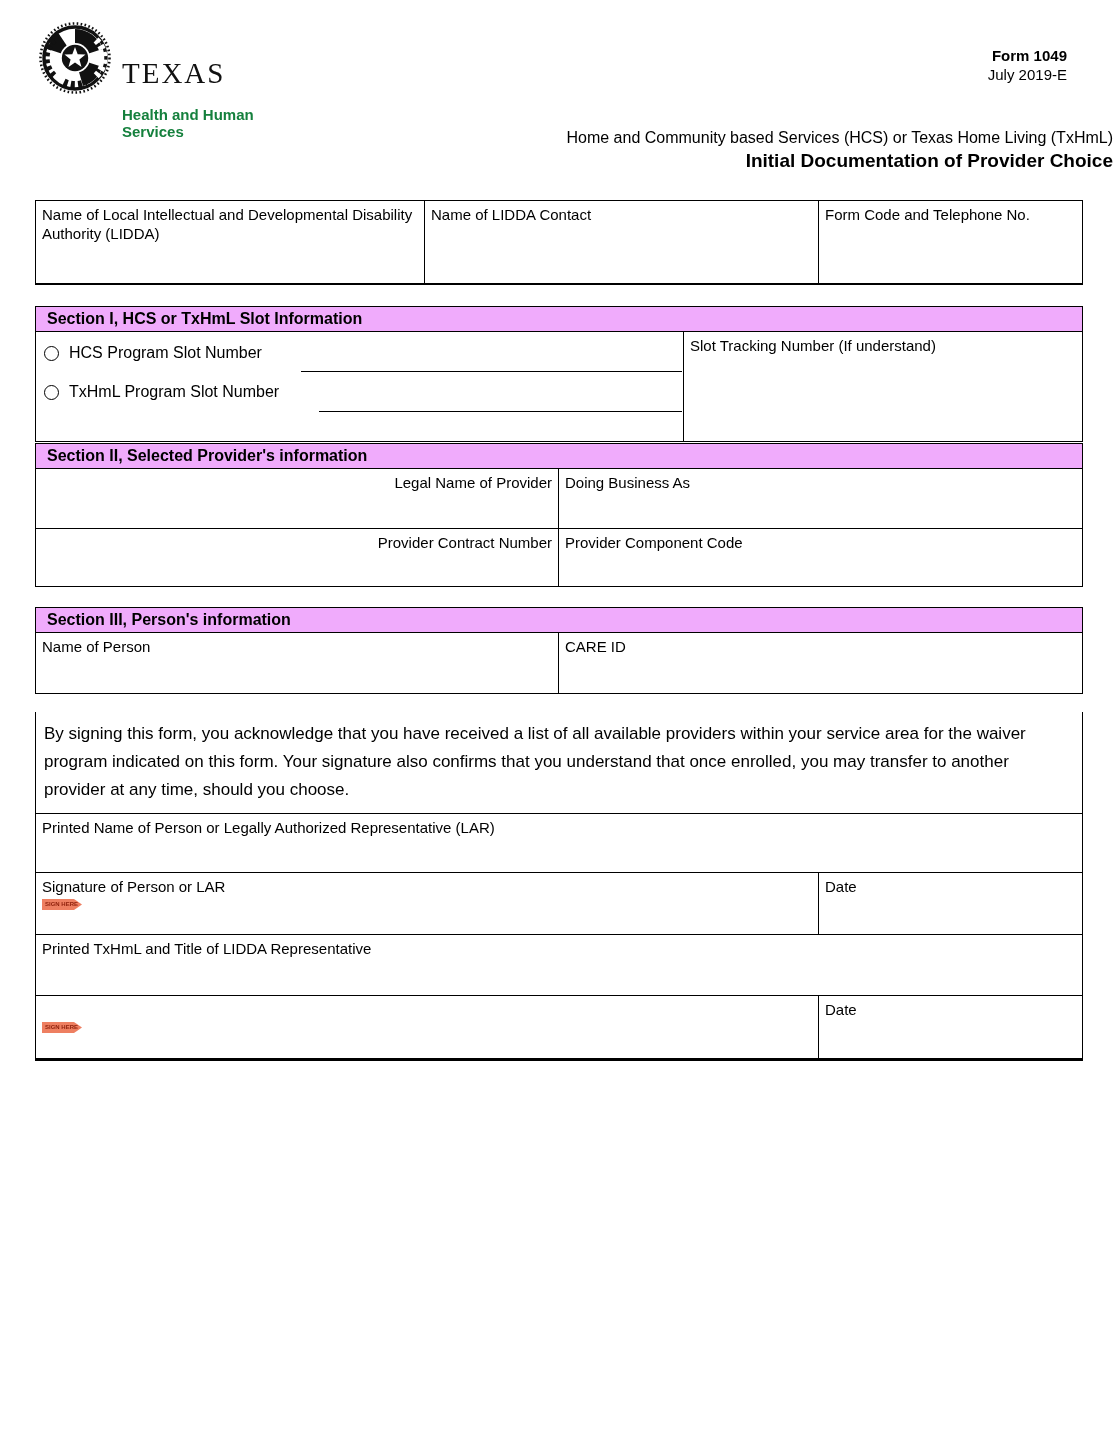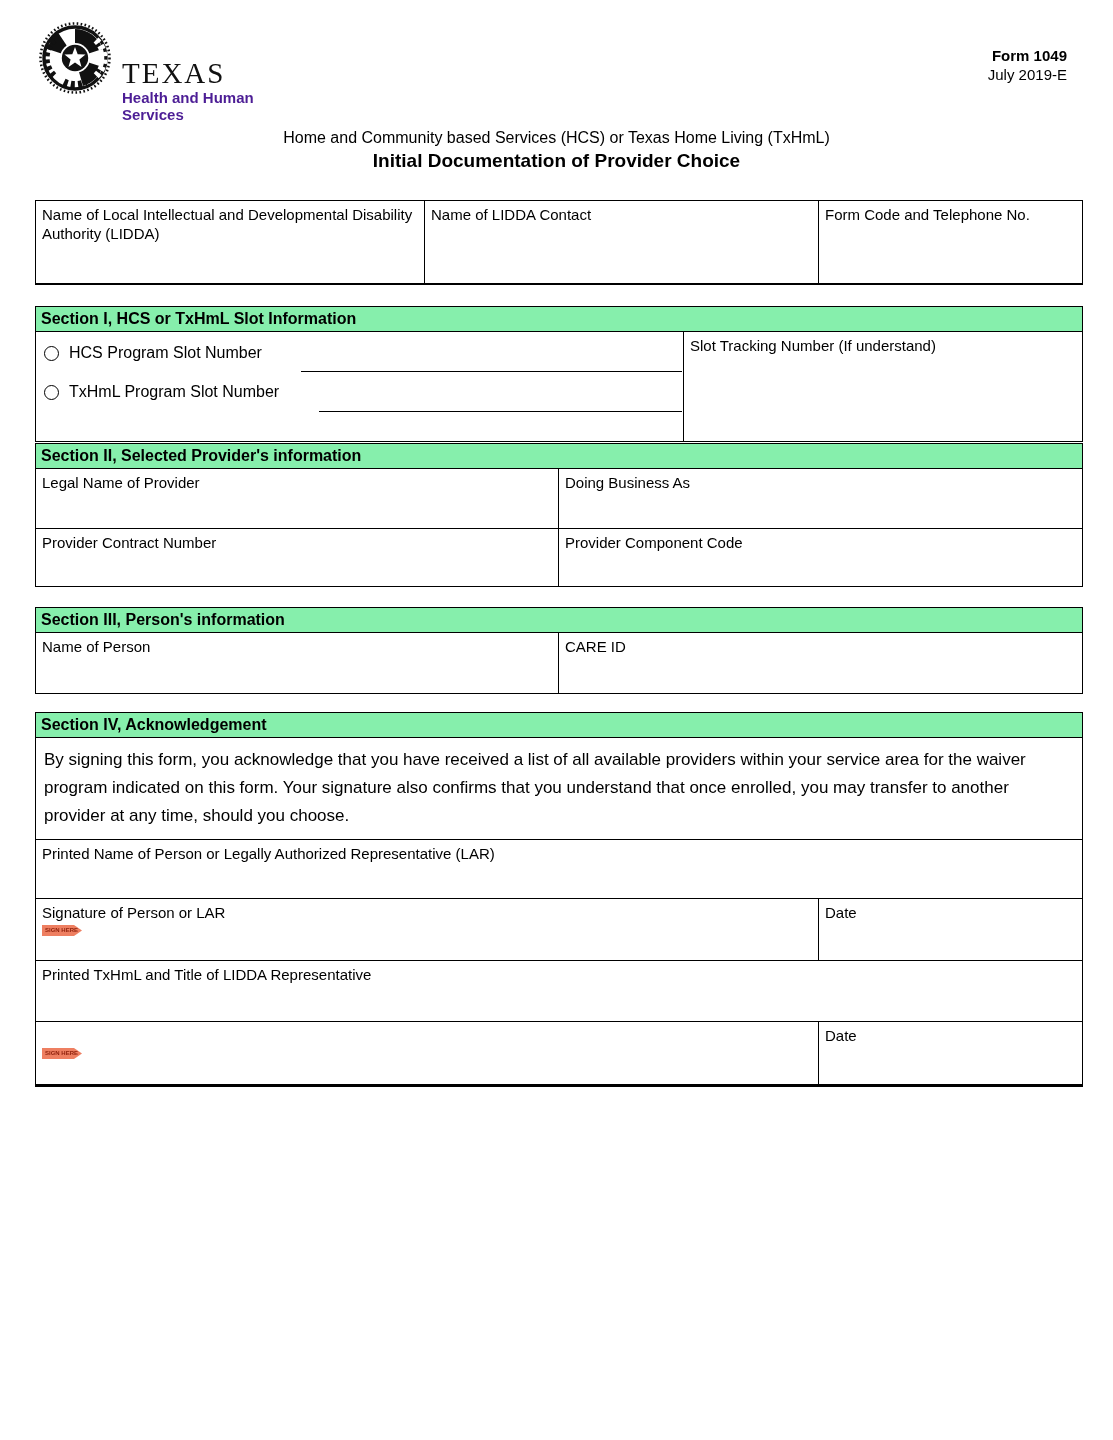--- a/index.html
+++ b/index.html
@@ -14,38 +14,38 @@
 
   
   .logo { position:absolute; left:38px; top:20px; display:flex; align-items:flex-start; }
   .logo svg { display:block; }
   .logo-text { margin-left:10px; padding-top:8px; }
   .logo-brand {
     font-family:"Liberation Serif", serif;
     font-size:29px; letter-spacing:2px; line-height:26px; color:#111;margin-top:32px;
   }
   .logo-sub {
-    font-size:15px; font-weight:bold; line-height:17px; color:#4c1d95; margin-top:3px;
+    font-size:15px; font-weight:bold; line-height:17px; color:#15803d; margin-top:20px;
   }
   .form-id { position:absolute; right:46px; top:30px; text-align:right; font-size:15px; line-height:19px;margin-top:16px; }
   .form-id .num { font-weight:bold; }
 
   
-  .titles { position:absolute; left:0; top:128px; width:100%; text-align:center; }
+  .titles { position:absolute; left:0; top:128px; width:100%; text-align:right; }
   .title-1 { font-size:16px; line-height:20px; }
   .title-2 { font-size:19px; font-weight:bold; line-height:22px; margin-top:2px; }
 
   
   .blk { position:absolute; left:35px; width:1048px; }
   .cell-label { font-size:15px; line-height:19px; padding:4px 6px; }
   .sec-header {
-    background:#86efac;
+    background:#f0abfc;
     border:1px solid #000;
     font-size:16px; font-weight:bold;
-    padding:2px 5px 3px 5px;
+    padding:2px 5px 3px 11px;
     line-height:19px;
   }
   .sec-body { border:1px solid #000; border-top:none; background:#fff; }
 
   
   .t1 { top:200px; display:flex; border:1px solid #000; border-bottom-width:2px; height:85px; }
   .t1 .c { border-right:1px solid #000; }
   .t1 .c:last-child { border-right:none; }
   .t1 .c1 { width:389px; }
   .t1 .c2 { width:394px; }
@@ -67,21 +67,21 @@
   .sl1 { left:265px; width:381px; top:39px; }
   .sl2 { left:283px; width:363px; top:79px; }
   .sec1 .right-cell { position:absolute; left:648px; top:0; right:0; bottom:0; }
 
   
   .sec2 { top:443px; }
   .sec2 .sec-body { display:flex; flex-wrap:wrap; }
   .sec2 .c { width:50%; }
   .sec2 .r1 { height:60px; border-bottom:1px solid #000; }
   .sec2 .r2 { height:57px; }
-  .sec2 .cl { border-right:1px solid #000; }
+  .sec2 .cl { border-right:1px solid #000;text-align:right; }
 
   
   .sec3 { top:607px; }
   .sec3 .sec-body { display:flex; height:61px; }
   .sec3 .c { width:50%; }
   .sec3 .cl { border-right:1px solid #000; }
 
   
   .sec4 { top:712px; }
   .ack-par {
@@ -207,21 +207,20 @@
       <div class="c cl">
         <div class="cell-label">Name of Person</div>
       </div>
       <div class="c">
         <div class="cell-label">CARE ID</div>
       </div>
     </div>
   </div>
 
   <div class="blk sec4">
-    <div class="sec-header">Section IV, Acknowledgement</div>
     <div class="sec-body">
       <div class="ack-par">By signing this form, you acknowledge that you have received a list of all available providers within your service area for the waiver program indicated on this form. Your signature also confirms that you understand that once enrolled, you may transfer to another provider at any time, should you choose.</div>
 
       <div class="row-full">
         <div class="cell-label">Printed Name of Person or Legally Authorized Representative (LAR)</div>
       </div>
 
       <div class="row-split rs1">
         <div class="sig-cell">
           <div class="cell-label">Signature of Person or LAR</div>

